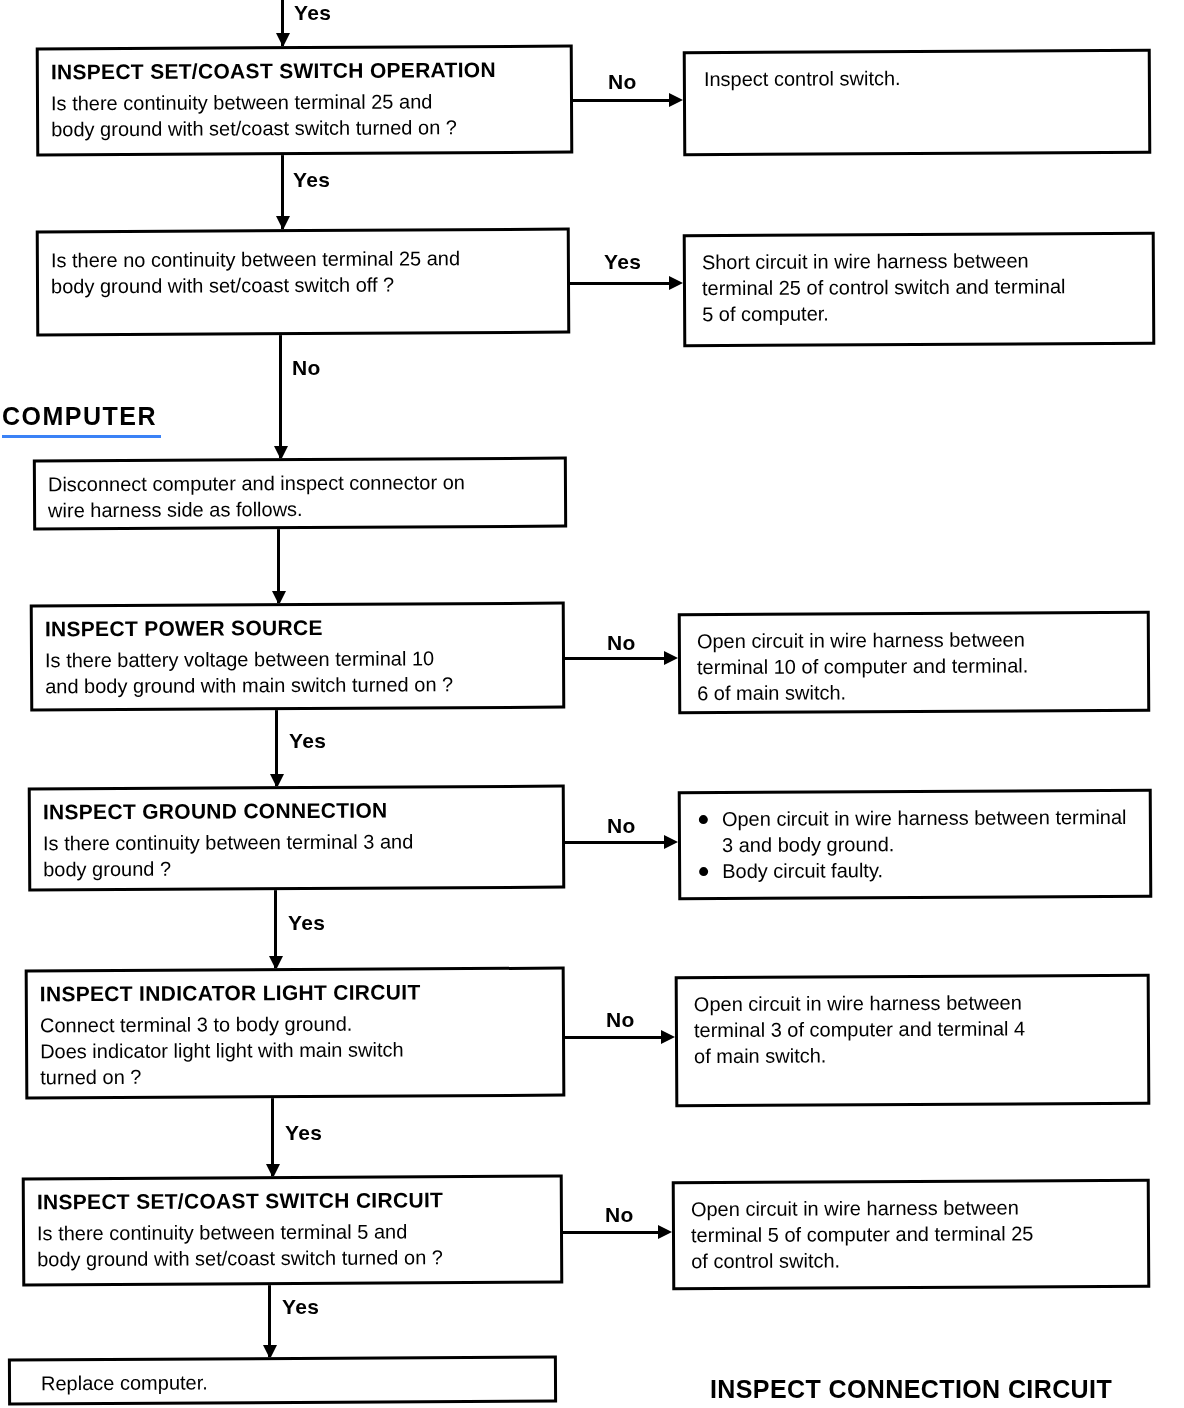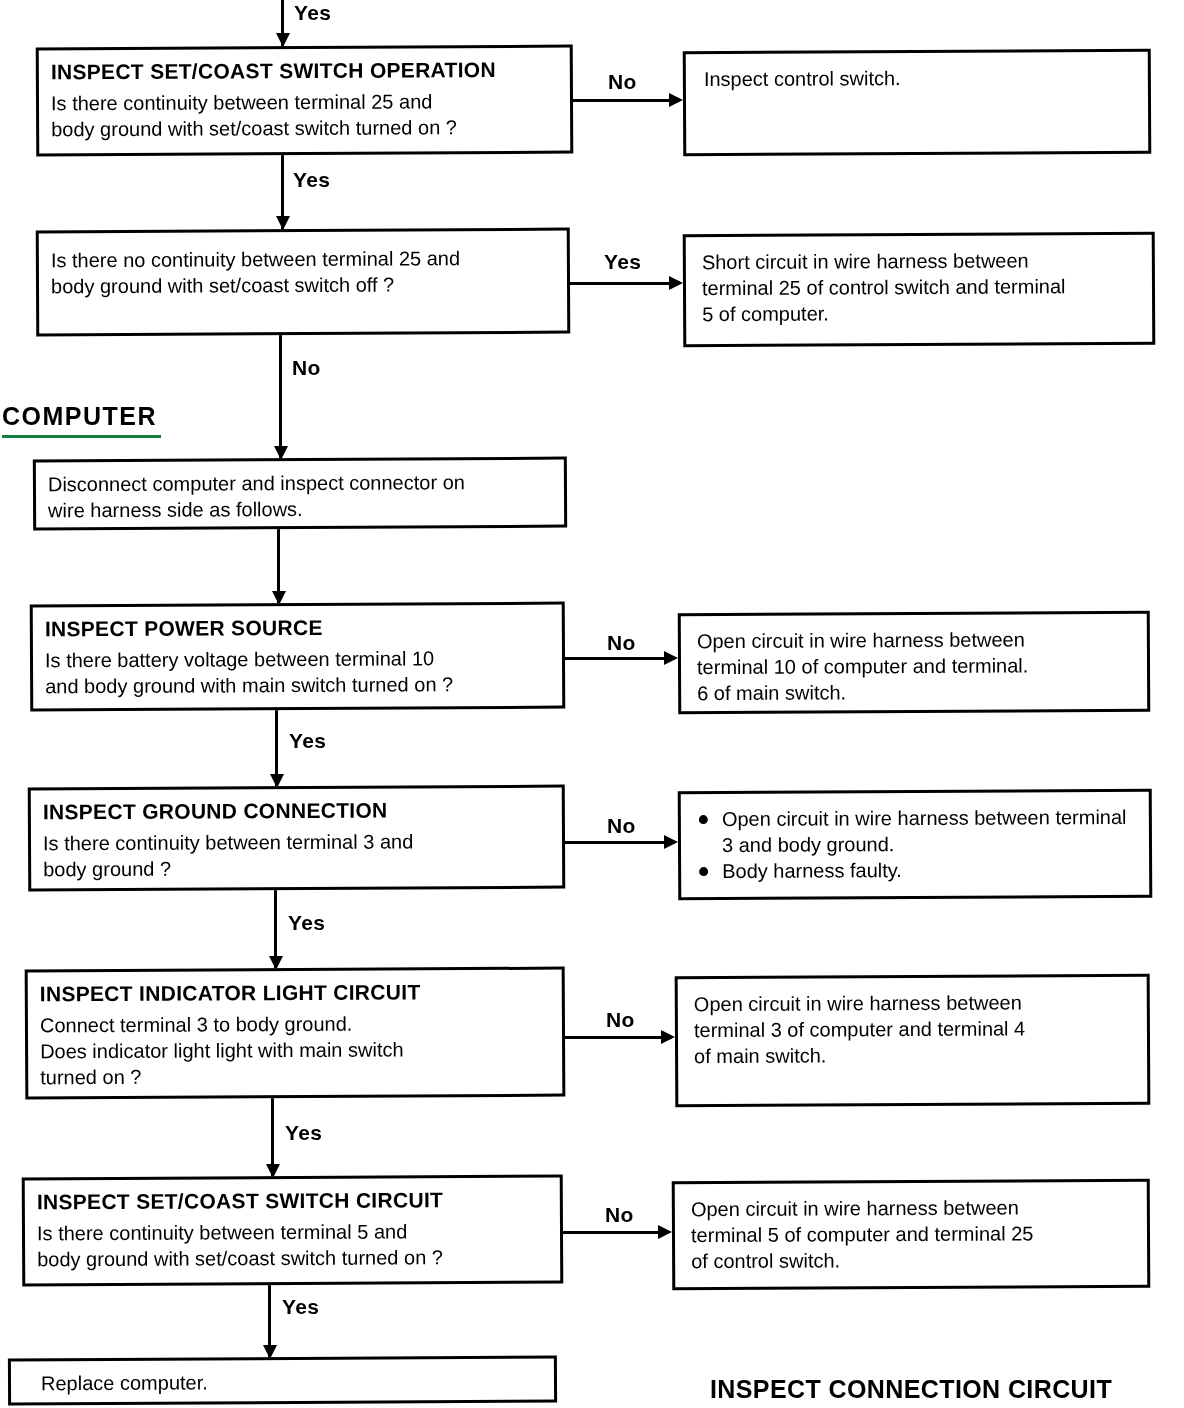--- a/index.html
+++ b/index.html
@@ -57,21 +57,21 @@
     letter-spacing:.3px;
     background:#fff;
     padding:0 2px;
   }
   .section-heading {
     position:absolute;
     left:2px; top:402px;
     font-size:25px;
     font-weight:bold;
     letter-spacing:1.5px;
-    border-bottom:3px solid #15803d;
+    border-bottom:3px solid #3b82f6;
     padding:0 4px 4px 0;
   }
   .footer-title {
     position:absolute;
     left:710px; top:1375px;
     font-size:25px;
     font-weight:bold;
     letter-spacing:.4px;
     white-space:nowrap;
   }
@@ -200,21 +200,21 @@
     <div class="node-line">6 of main switch.</div>
   </div>
 
   <div class="node" style="left:678px; top:790px; width:474px; height:109px; padding-top:12px">
     <div class="bullet-row">
       <span class="bullet-dot"></span>
       <span>Open circuit in wire harness between terminal 3 and body ground.</span>
     </div>
     <div class="bullet-row">
       <span class="bullet-dot"></span>
-      <span>Body harness faulty.</span>
+      <span>Body circuit faulty.</span>
     </div>
   </div>
 
   <div class="node" style="left:675px; top:975px; width:475px; height:131px; padding-top:12px; padding-left:16px">
     <div class="node-line">Open circuit in wire harness between</div>
     <div class="node-line">terminal 3 of computer and terminal 4</div>
     <div class="node-line">of main switch.</div>
   </div>
 
   <div class="node" style="left:672px; top:1180px; width:478px; height:109px; padding-top:12px; padding-left:16px">

